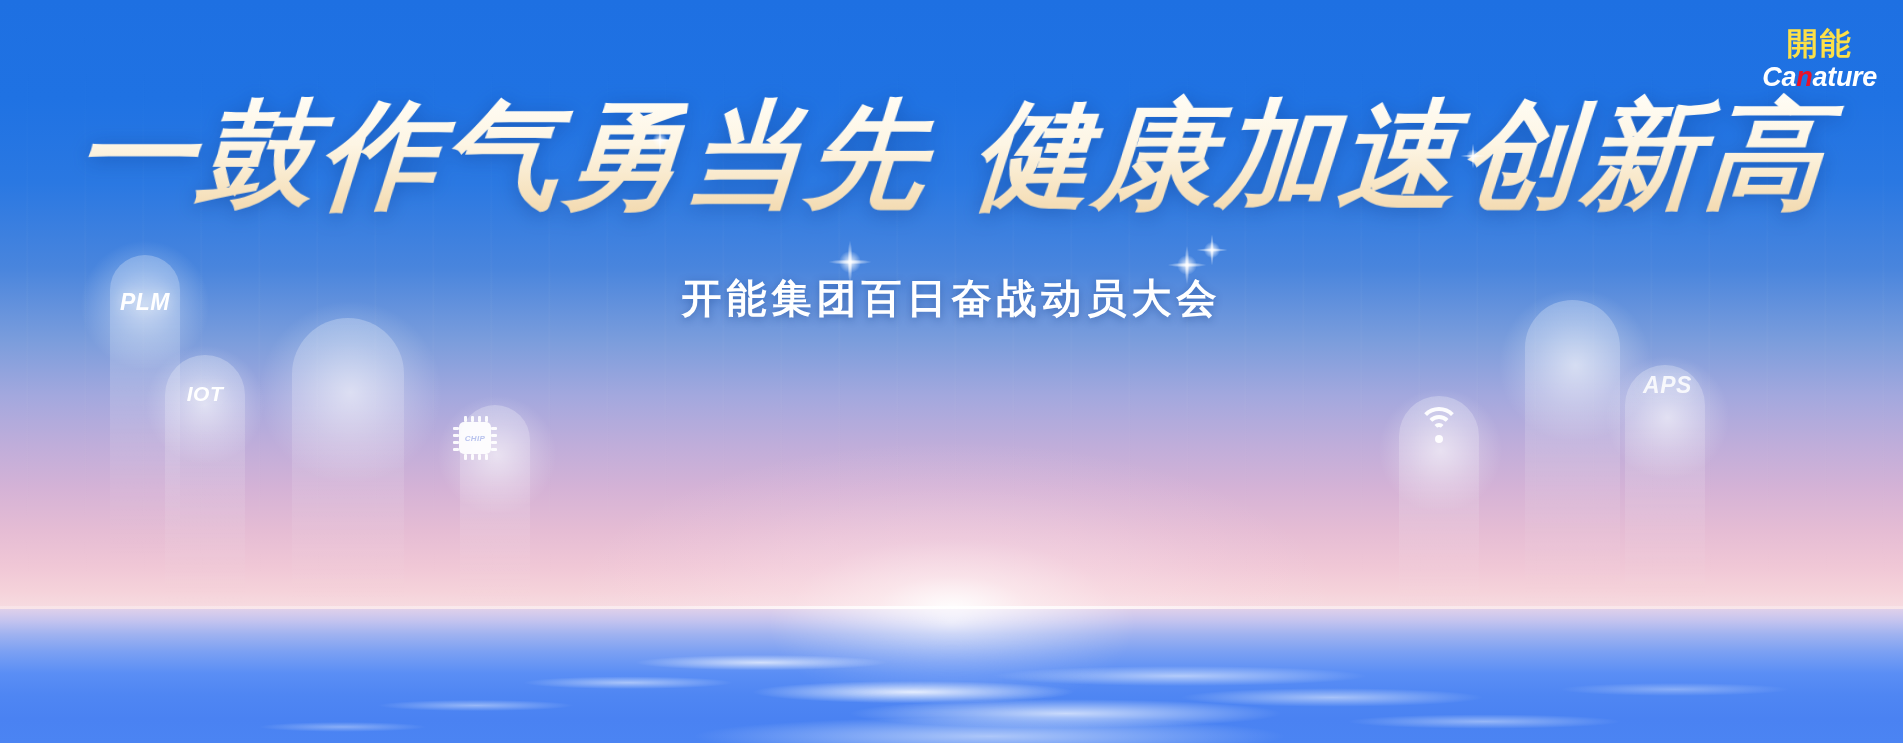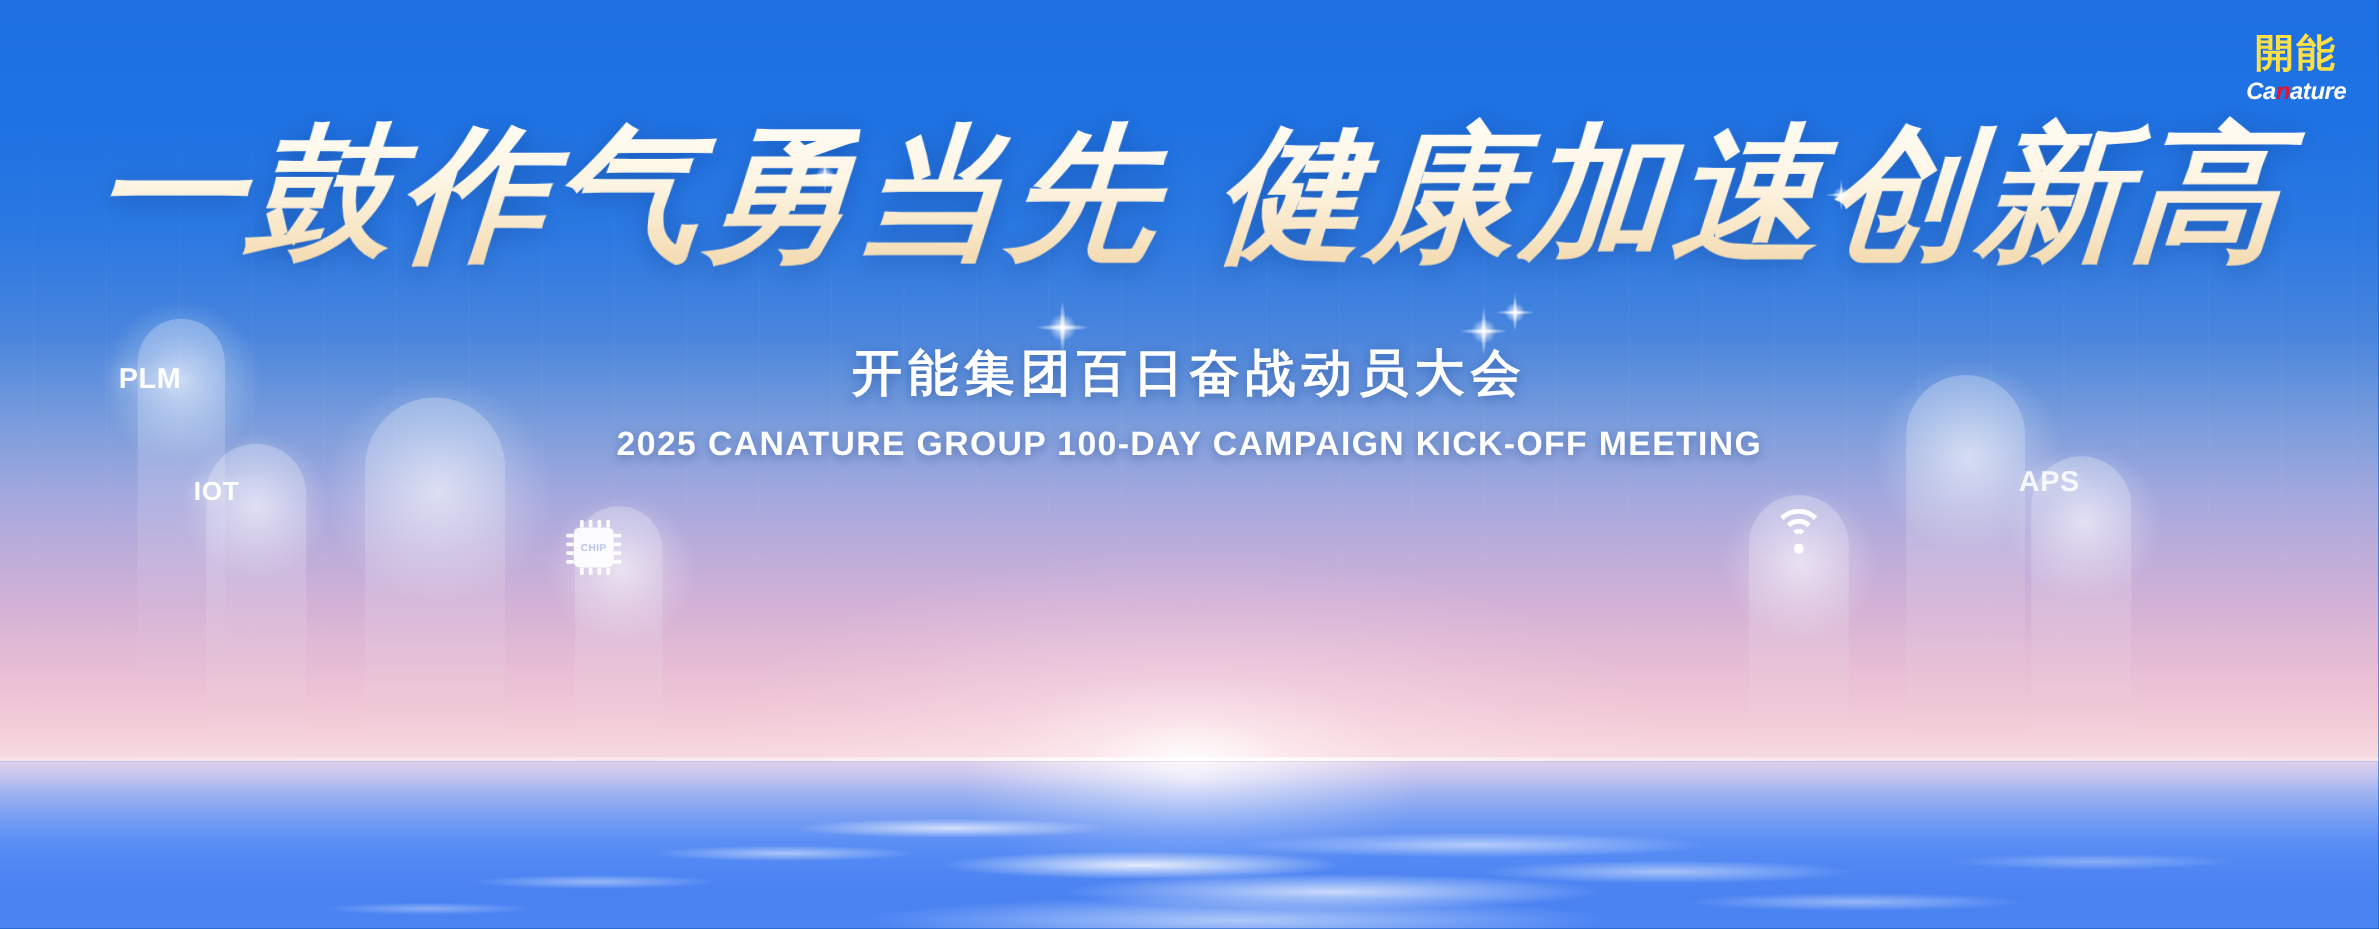--- a/index.html
+++ b/index.html
@@ -111,26 +111,27 @@
       rgba(235,238,255,.20) 68%,
       rgba(235,238,255,.08) 100%);
     -webkit-mask-image:radial-gradient(ellipse 55% 90% at 50% 10%, #000 0%, rgba(0,0,0,0) 80%);
     mask-image:radial-gradient(ellipse 55% 90% at 50% 10%, #000 0%, rgba(0,0,0,0) 80%);
     pointer-events:none;
   }
 
   
   .badge{
     position:absolute;
-    display:flex; align-items:flex-start; justify-content:flex-start;
+    display:flex; align-items:flex-start; justify-content:center;
     color:#ffffff;
     font-weight:700;
     letter-spacing:.5px;
     text-shadow:0 0 14px rgba(255,255,255,.45);
     pointer-events:auto;
+    font-style:italic;
   }
   
   .arch{
     position:absolute;
     border-radius:999px 999px 0 0;
     background:linear-gradient(to bottom, rgba(255,255,255,.26) 0%, rgba(255,255,255,.14) 45%, rgba(255,255,255,0) 100%);
     filter:blur(0.4px);
     pointer-events:none;
   }
   .halo{
@@ -146,21 +147,21 @@
     text-align:center; line-height:1;
   }
   .logo-cn{
     font-family:"DejaVu Sans","Liberation Sans",sans-serif;
     font-size:31px; font-weight:700; color:#fde047;
     letter-spacing:2px;
     display:block;
   }
   .logo-en{
     display:block; margin-top:5px;
-    font-size:19px; font-weight:700; font-style:italic;
+    font-size:27px; font-weight:700; font-style:italic;
     letter-spacing:-.3px; color:#ffffff;
     font-family:"Liberation Sans",sans-serif;
   }
   .logo-en .accent{ color:#e8132a; }
 
   
   .headline{
     position:absolute; left:0; top:92px; width:100%;
     text-align:center;
     font-family:"DejaVu Serif","Liberation Serif",serif;
@@ -326,15 +327,14 @@
 
   <div class="headline"><span>一鼓作气勇当先</span><span class="gap"></span><span>健康加速创新高</span></div>
 
   <span class="sparkle" style="left:820px; top:232px; width:60px; height:60px;"></span>
   <span class="sparkle" style="left:1160px; top:238px; width:54px; height:54px;"></span>
   <span class="sparkle" style="left:1190px; top:228px; width:44px; height:44px;"></span>
   <span class="sparkle" style="left:640px; top:120px; width:40px; height:40px;"></span>
   <span class="sparkle" style="left:1455px; top:138px; width:36px; height:36px;"></span>
 
   <div class="subtitle-cn">开能集团百日奋战动员大会</div>
-  <div class="subtitle-en">2025 CANATURE GROUP 100-DAY CAMPAIGN KICK-OFF MEETING</div>
 
 </div>
 
 </body></html>

